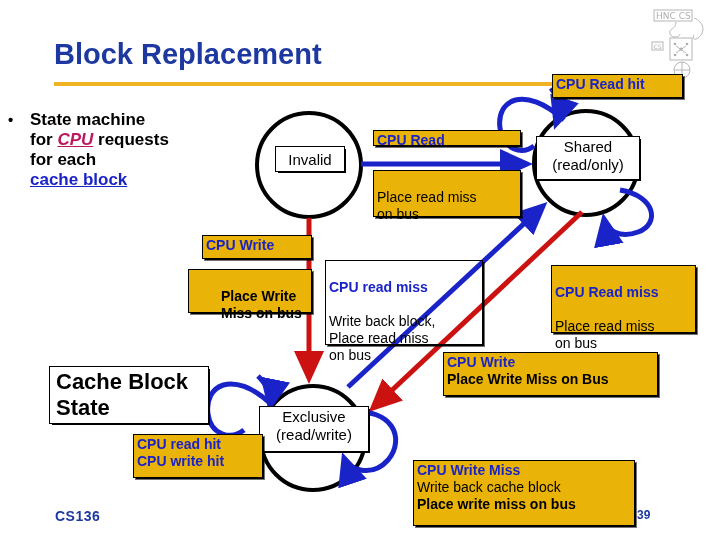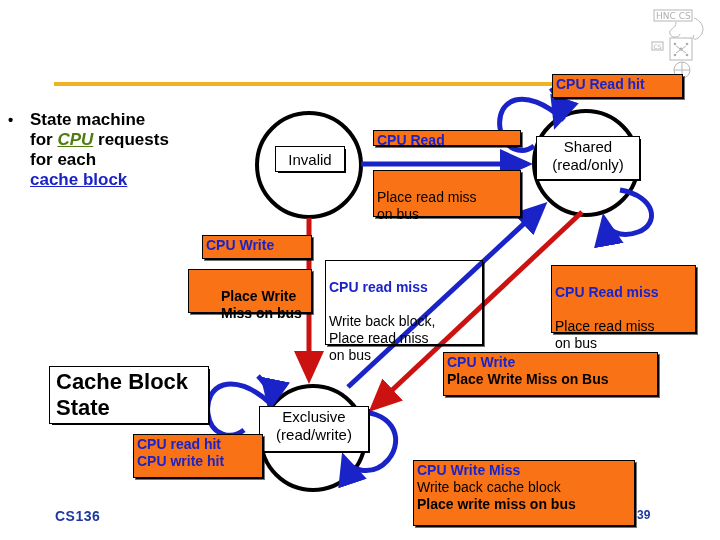--- a/index.html
+++ b/index.html
@@ -30,30 +30,30 @@
   }
 
   
   .bullet{
     position:absolute;left:8px;top:110px;width:230px;
     font-size:17px;font-weight:bold;color:#000;
     line-height:20px;
   }
   .bullet .dot{position:absolute;left:0px;top:0px;font-size:15px;}
   .bullet .btxt{display:block;margin-left:22px;}
-  .kw-i{color:#4d7c0f;font-style:italic;text-decoration:underline;}
+  .kw-i{color:#be185d;font-style:italic;text-decoration:underline;}
   .kw-u{color:#1a23c8;text-decoration:underline;}
 
   
   #diagram{position:absolute;left:0;top:0;width:720px;height:540px;}
 
   
   .lbox{
     position:absolute;
-    background:#f97316;
+    background:#eab308;
     border:1px solid #000;
     box-shadow:2px 2px 0 -1px #000, 2px 2px 0 0 rgba(0,0,0,.55);
     padding:1px 3px;
     font-size:14px;line-height:17px;color:#000;
     box-sizing:border-box;
   }
   .lbox .blue{color:#1a23c8;font-weight:bold;display:block;}
   .lbox .blk{color:#000;font-weight:normal;display:block;}
   .lbox .blkb{color:#000;font-weight:bold;display:block;}
 
@@ -81,20 +81,21 @@
   .footer-right{
     position:absolute;left:637px;top:508px;
     font-size:12px;font-weight:bold;color:#1d38a0;
   }
 </style>
 </head>
 <body>
 
 <div id="slide">
 
+  <div class="title">Block Replacement</div>
   <div class="title-rule"></div>
 
   <svg class="logo" viewBox="0 0 72 76">
     <g stroke="#7a7a7a" stroke-width="1" fill="none" font-family="DejaVu Sans">
       <rect x="8" y="6" width="38" height="11"></rect>
       <text x="10" y="15" font-size="9" fill="#6b6b6b" stroke="none">HNC CS</text>
       <path d="M30 18 C30 26, 22 24, 24 30 C26 35, 34 33, 34 30"></path>
       <path d="M48 14 C58 18, 60 28, 52 34 C48 37, 46 34, 48 31"></path>
       <rect x="24" y="34" width="22" height="22"></rect>
       <rect x="6" y="38" width="11" height="8"></rect>

